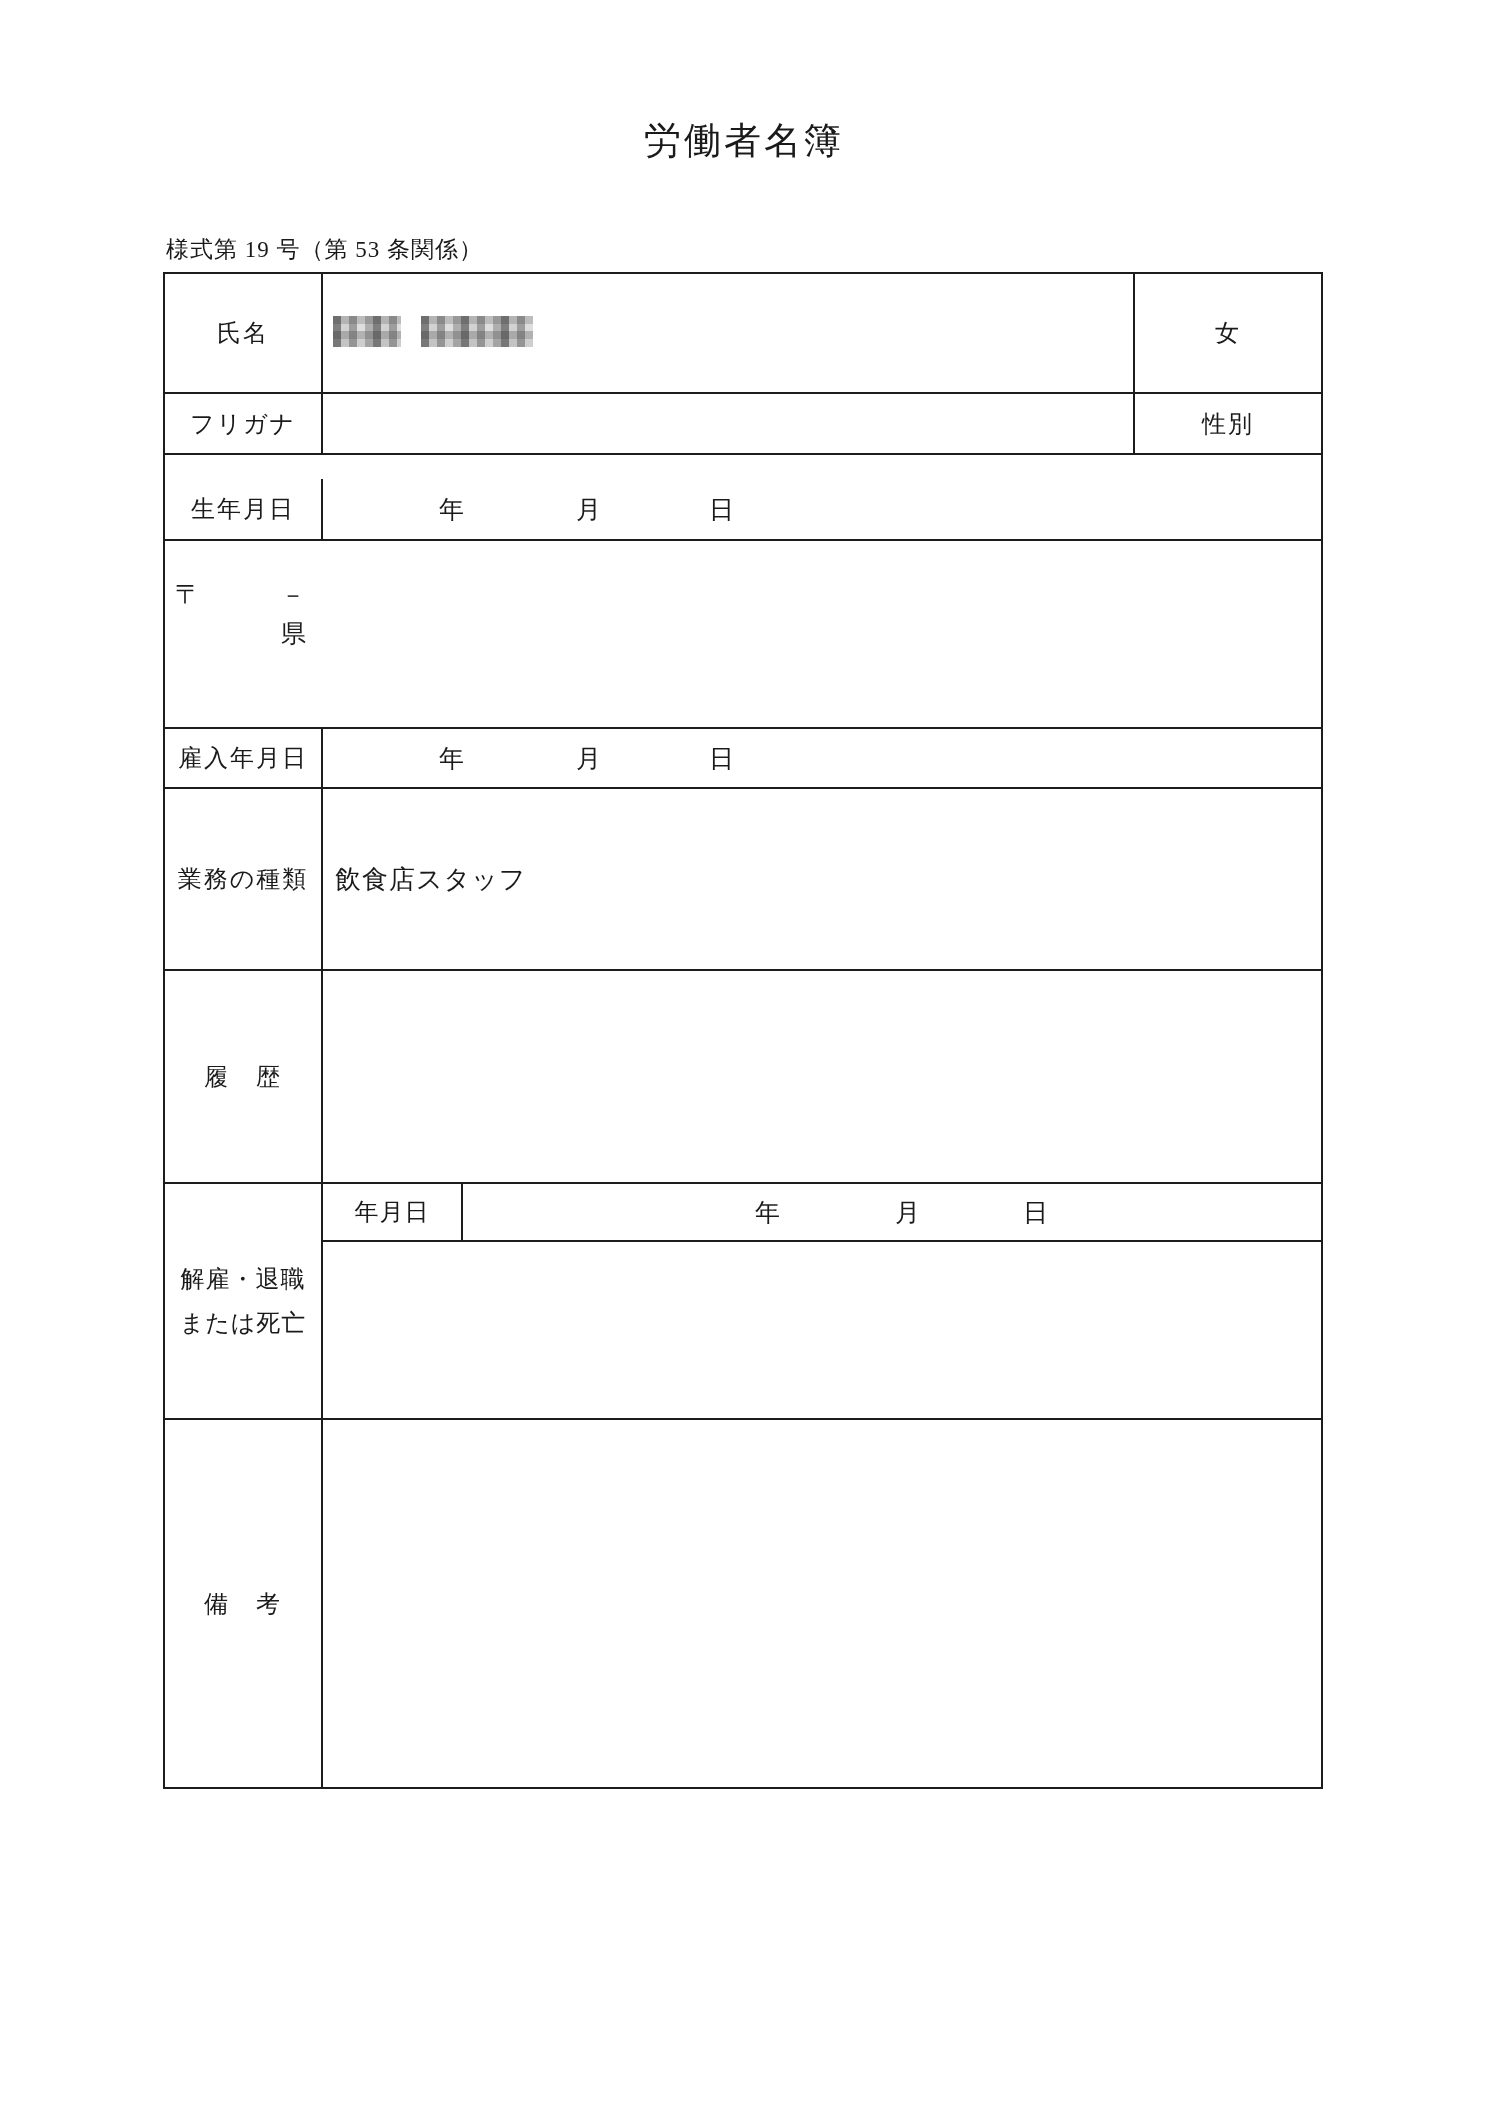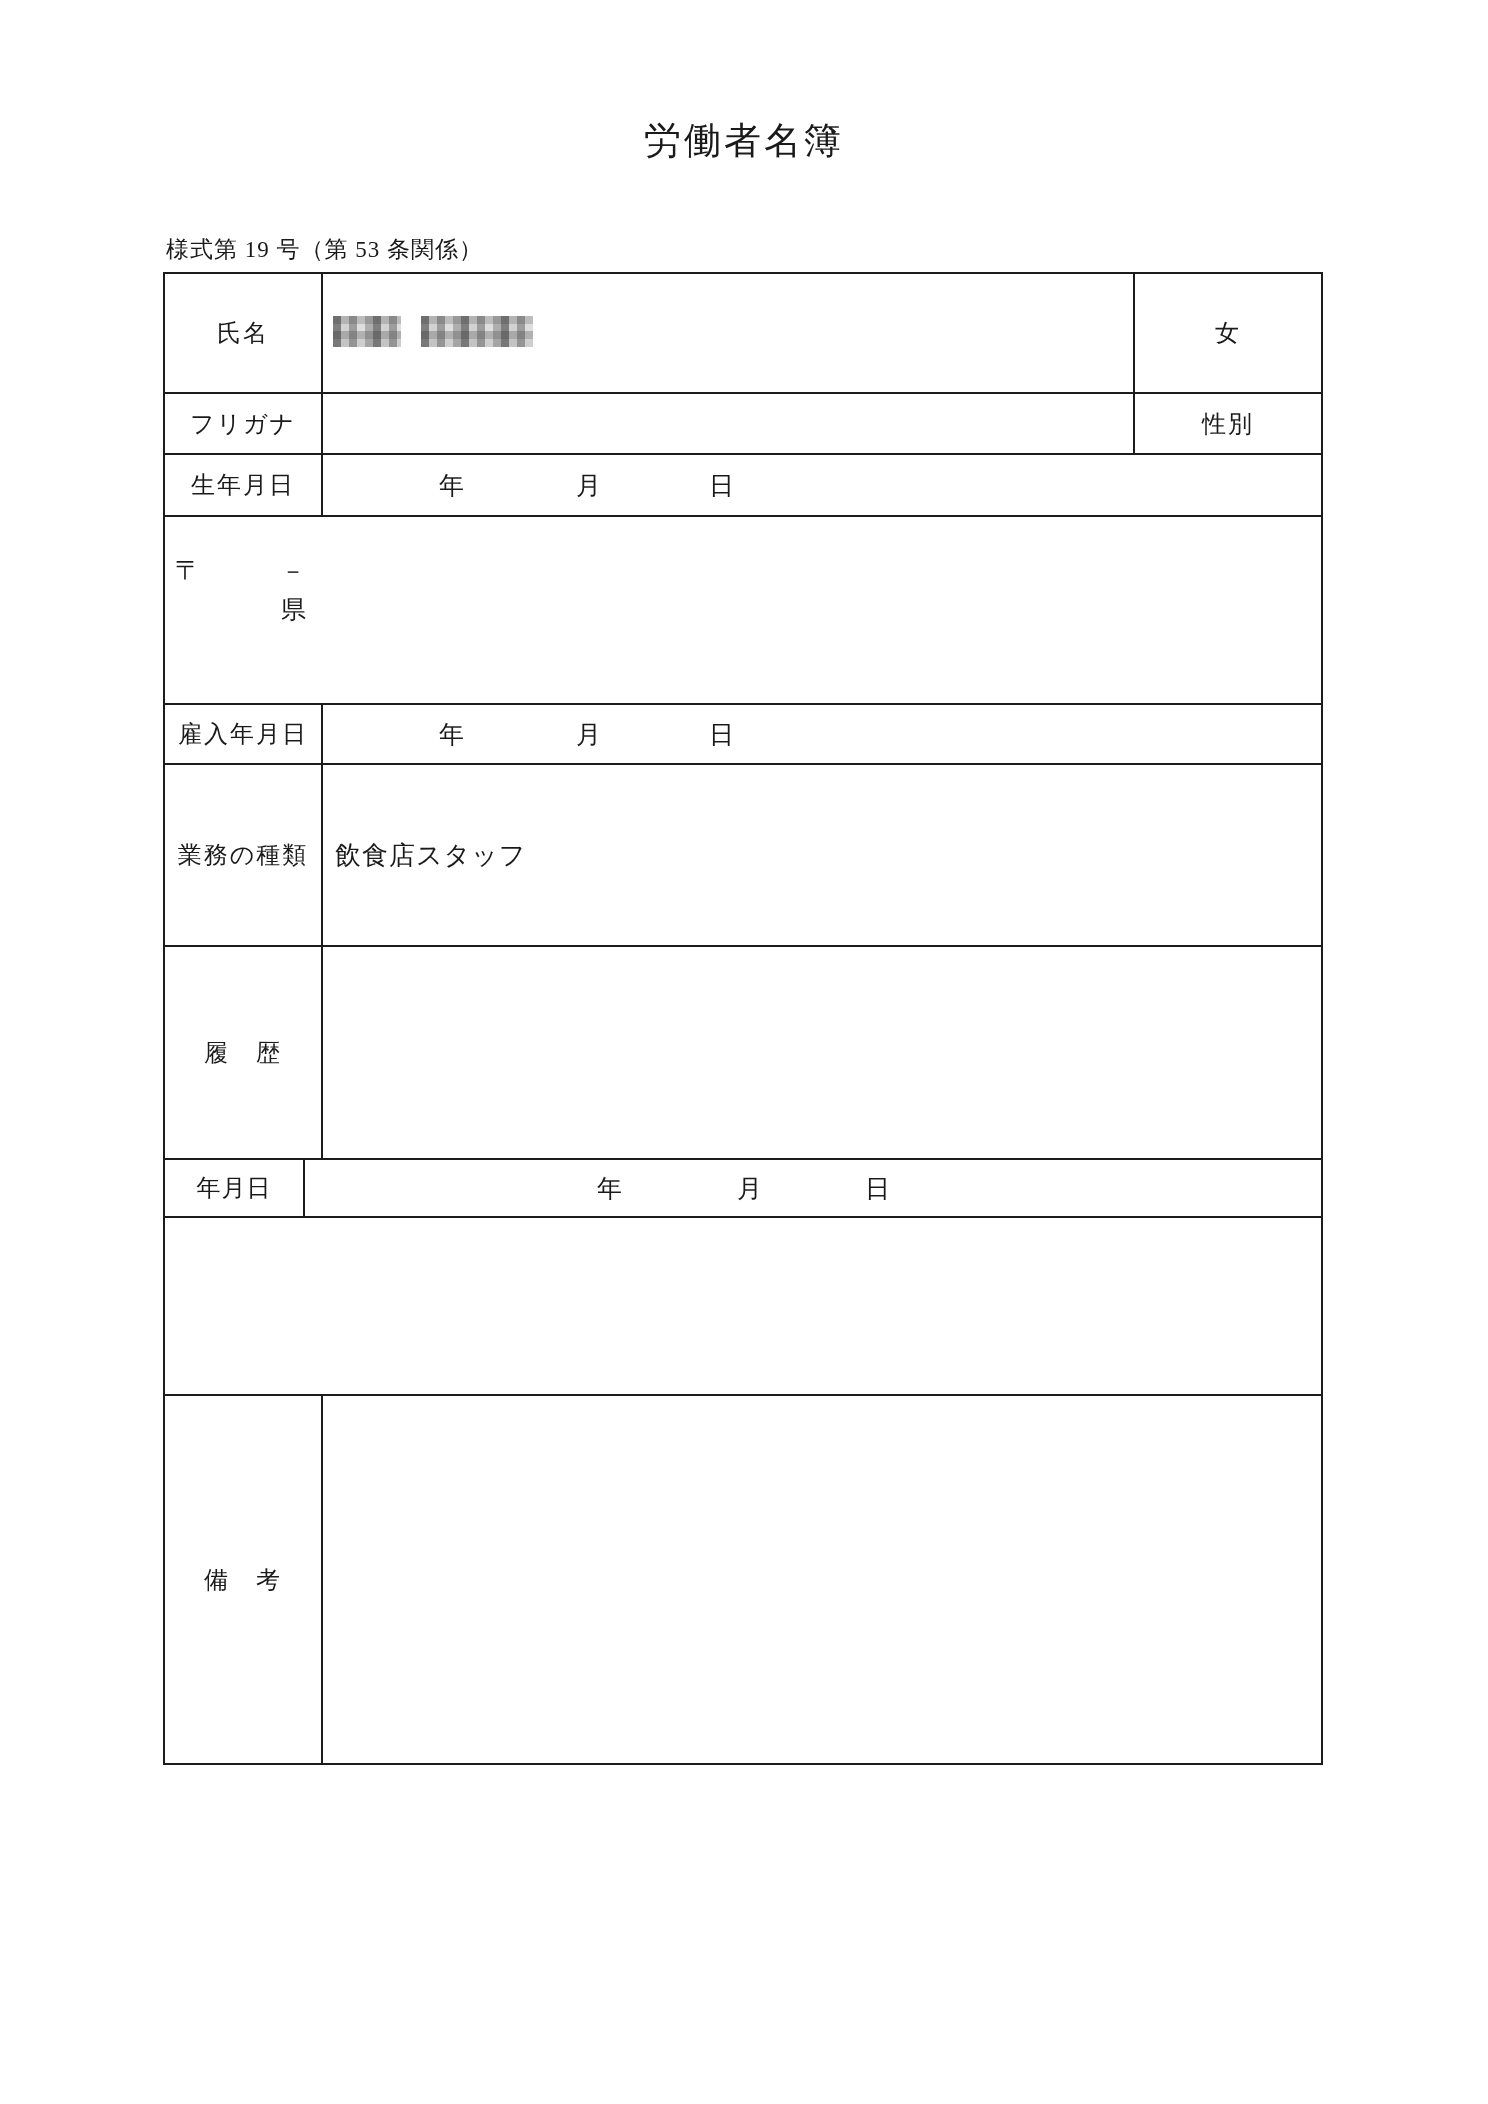--- a/index.html
+++ b/index.html
@@ -37,21 +37,21 @@
   .content-cell { flex:1; position:relative; box-sizing:border-box; }
   .gender-cell {
     width:188px; flex:0 0 188px;
     border-left:2px solid #1c1c1c;
     display:flex; align-items:center; justify-content:center;
     font-size:24px; letter-spacing:2px;
     box-sizing:border-box;
   }
   .r-furigana   { height:61px; }
   .r-name       { height:120px; }
-  .r-birthdate  { height:62px; }
+  .r-birthdate  { height:62px;margin-top:24px; }
   .r-address    { height:188px; }
   .r-hiredate   { height:60px; }
   .r-jobtype    { height:182px; }
   .r-history    { height:213px; }
   .r-termination{ height:236px; }
   .r-remarks    { height:367px; }
 
   .date-mark { position:absolute; top:50%; transform:translateY(-50%); font-size:25px; }
   .dm-year  { left:116px; }
   .dm-month { left:253px; }
@@ -155,20 +155,26 @@
         <span class="jobtype-value">飲食店スタッフ</span>
       </div>
     </div>
 
     <div class="row r-history">
       <div class="label-cell">履　歴</div>
       <div class="content-cell"></div>
     </div>
 
     <div class="row r-termination">
+      <div class="label-cell">
+        <div class="term-label">
+          <div>解雇・退職</div>
+          <div>または死亡</div>
+        </div>
+      </div>
       <div class="term-right">
         <div class="term-subrow-date">
           <div class="sub-label-cell">年月日</div>
           <div class="term-date-content">
             <span class="date-mark tdm-year">年</span>
             <span class="date-mark tdm-month">月</span>
             <span class="date-mark tdm-day">日</span>
           </div>
         </div>
       </div>

